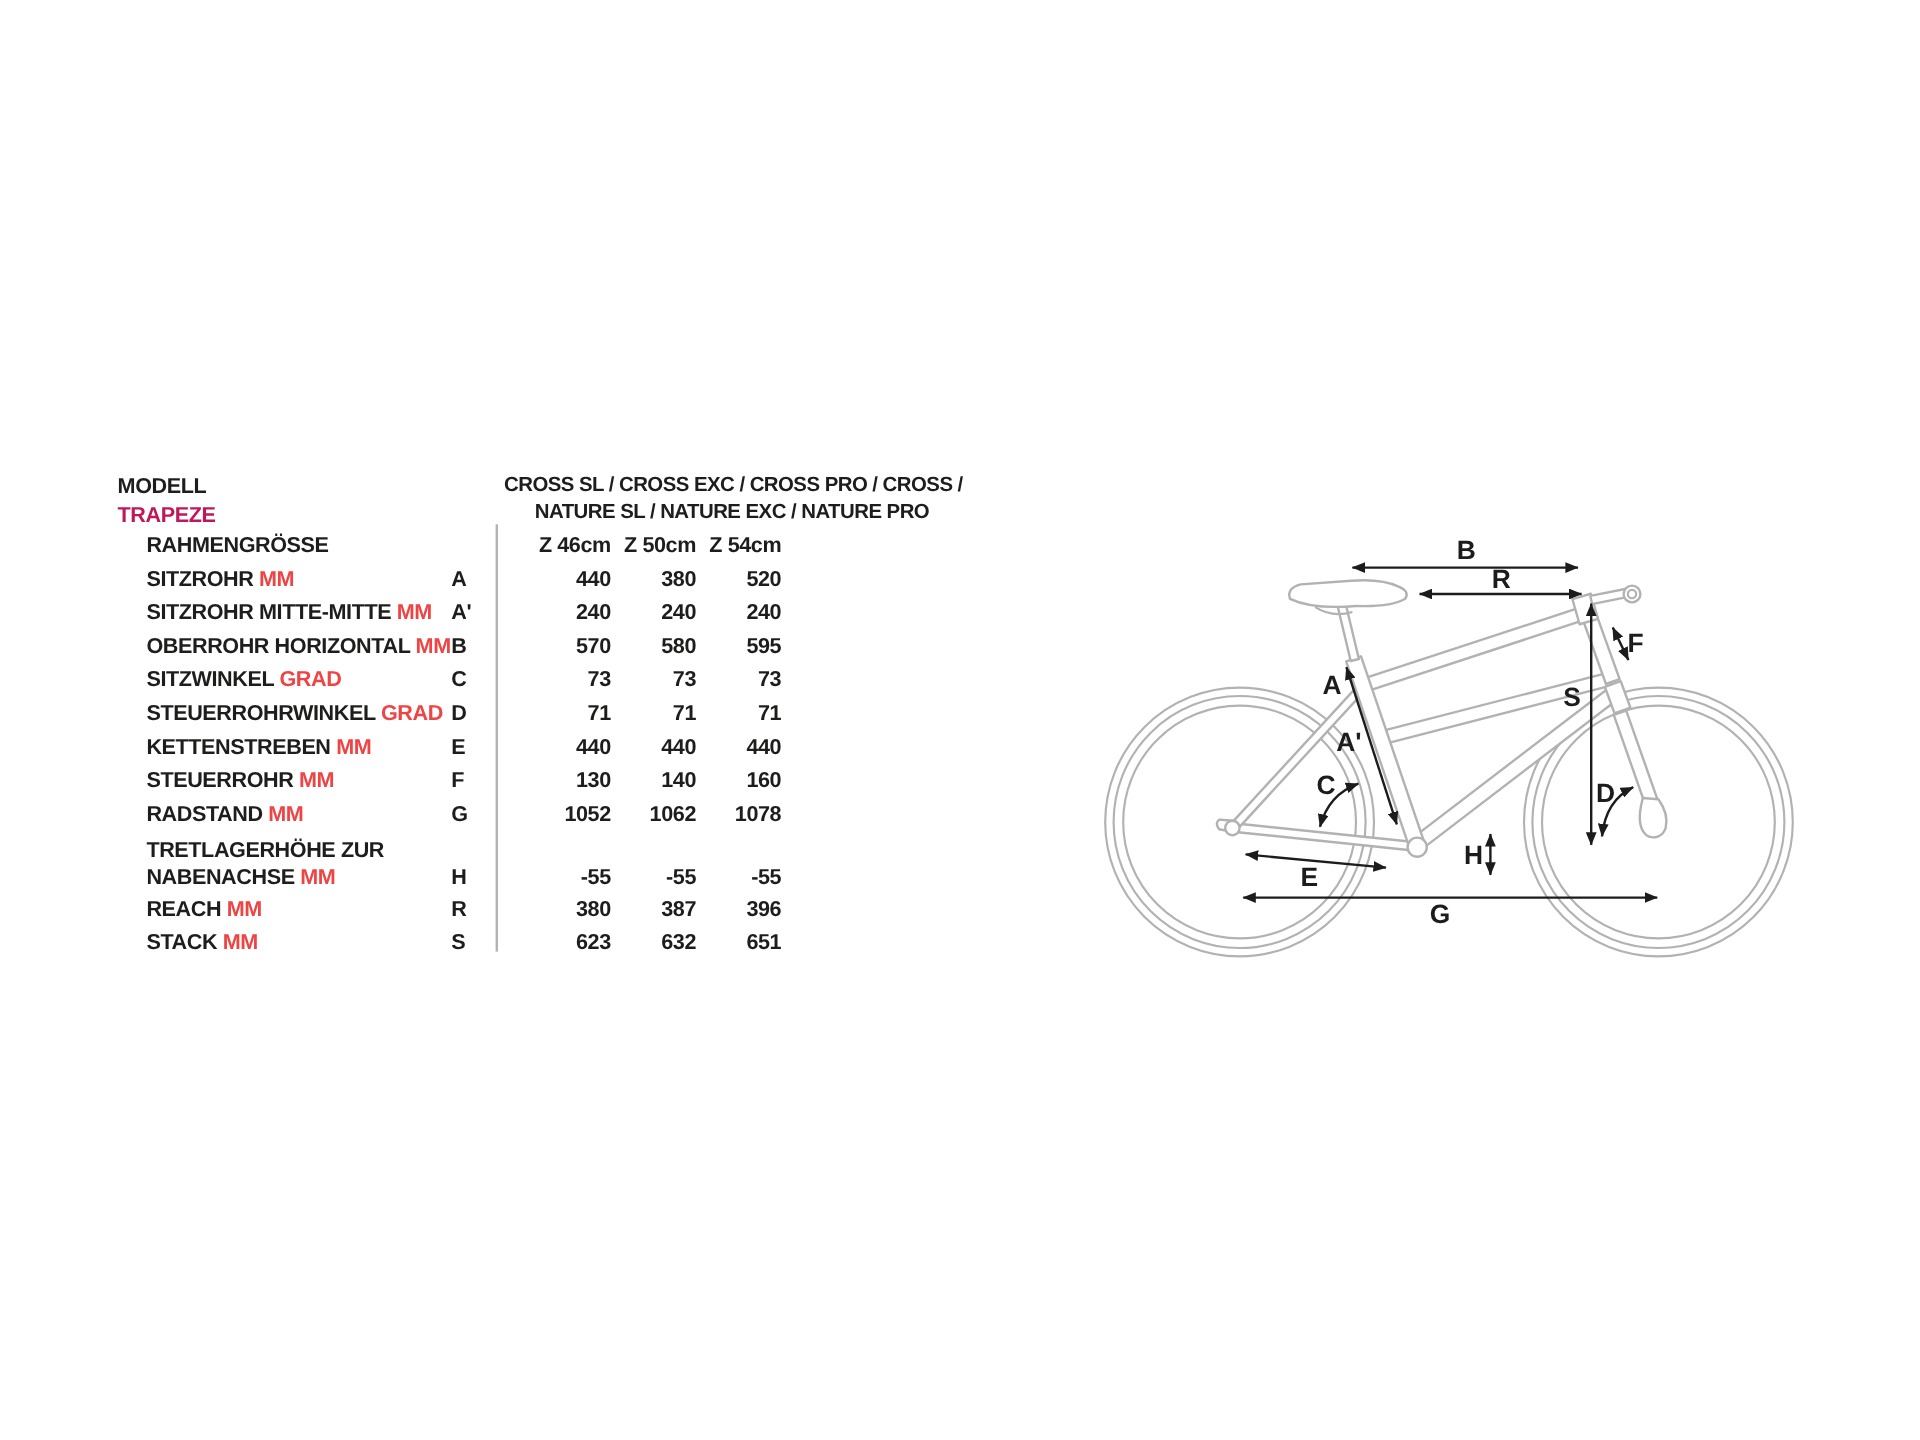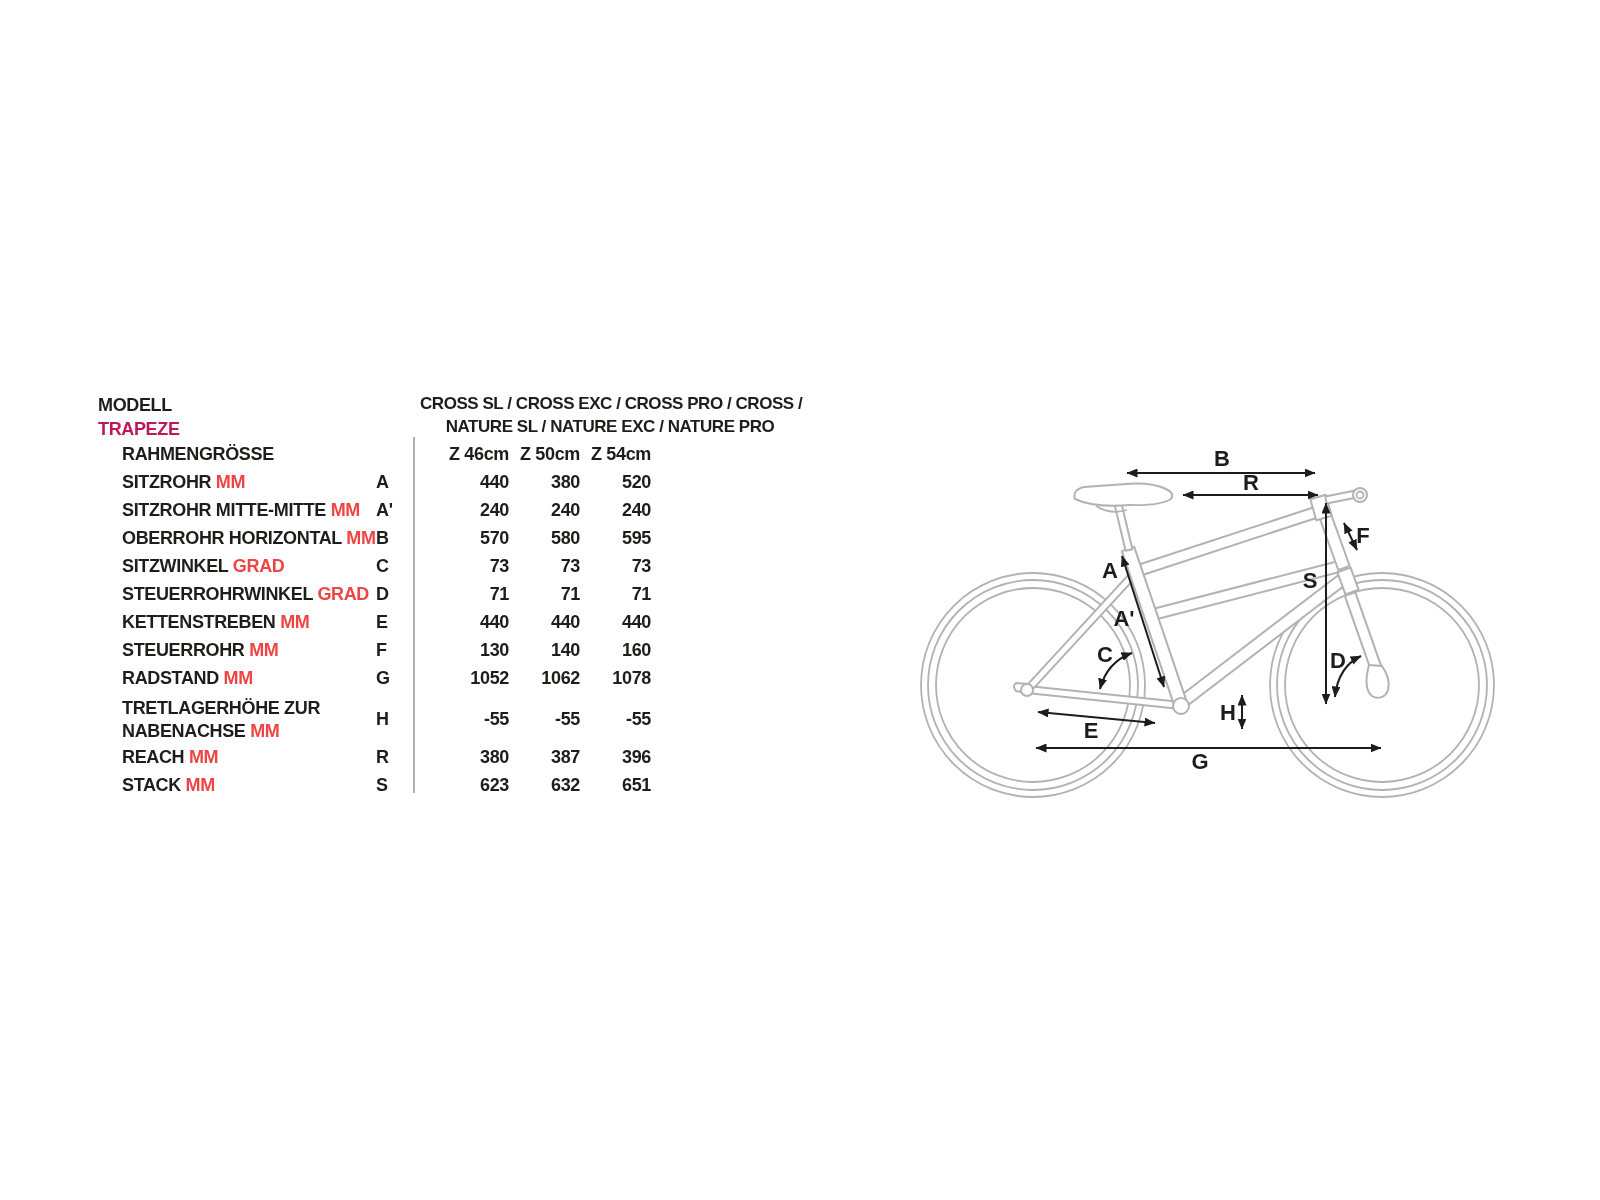--- a/index.html
+++ b/index.html
@@ -9,21 +9,21 @@
   .geo{position:absolute;left:98px;top:394px;width:560px;color:#1d1d1b;
        font-weight:700;font-size:18px;line-height:23px;letter-spacing:-0.35px;font-stretch:condensed;}
   .geo .muted{color:#ef4444;font-style:normal;}
   .hline{position:absolute;left:0;height:23px;white-space:nowrap;}
   .modell{top:0;}
   .trapeze{top:24px;color:#be185d;}
   .models{position:absolute;left:322px;top:-1px;width:380px;text-align:center;
           font-size:17px;line-height:22.5px;letter-spacing:-0.45px;white-space:nowrap;}
   .tbody{position:absolute;left:0;top:46px;width:560px;}
   .row{display:flex;align-items:center;height:28px;}
-  .row.tall{height:51px;align-items:center;}
+  .row.tall{height:51px;align-items:flex-end;}
   .row.tall .lbl,.row.tall .ltr,.row.tall .val{padding-top:4px;line-height:23px;}
   .lbl{flex:0 0 254px;white-space:nowrap;margin-left:24px;}
   .ltr{flex:0 0 62px;}
   .val{flex:0 0 71px;text-align:right;}
   .val:first-of-type{margin-left:2px;}
   .divider{position:absolute;left:315px;top:43px;width:1.5px;height:356px;background:#b2b2b2;}
   
   .bike-svg{position:absolute;left:880px;top:430px;}
   .tube{fill:#ffffff;stroke:#b2b2b2;stroke-width:2;stroke-linejoin:round;}
   .wheel{fill:none;stroke:#b2b2b2;stroke-width:1.8;}

